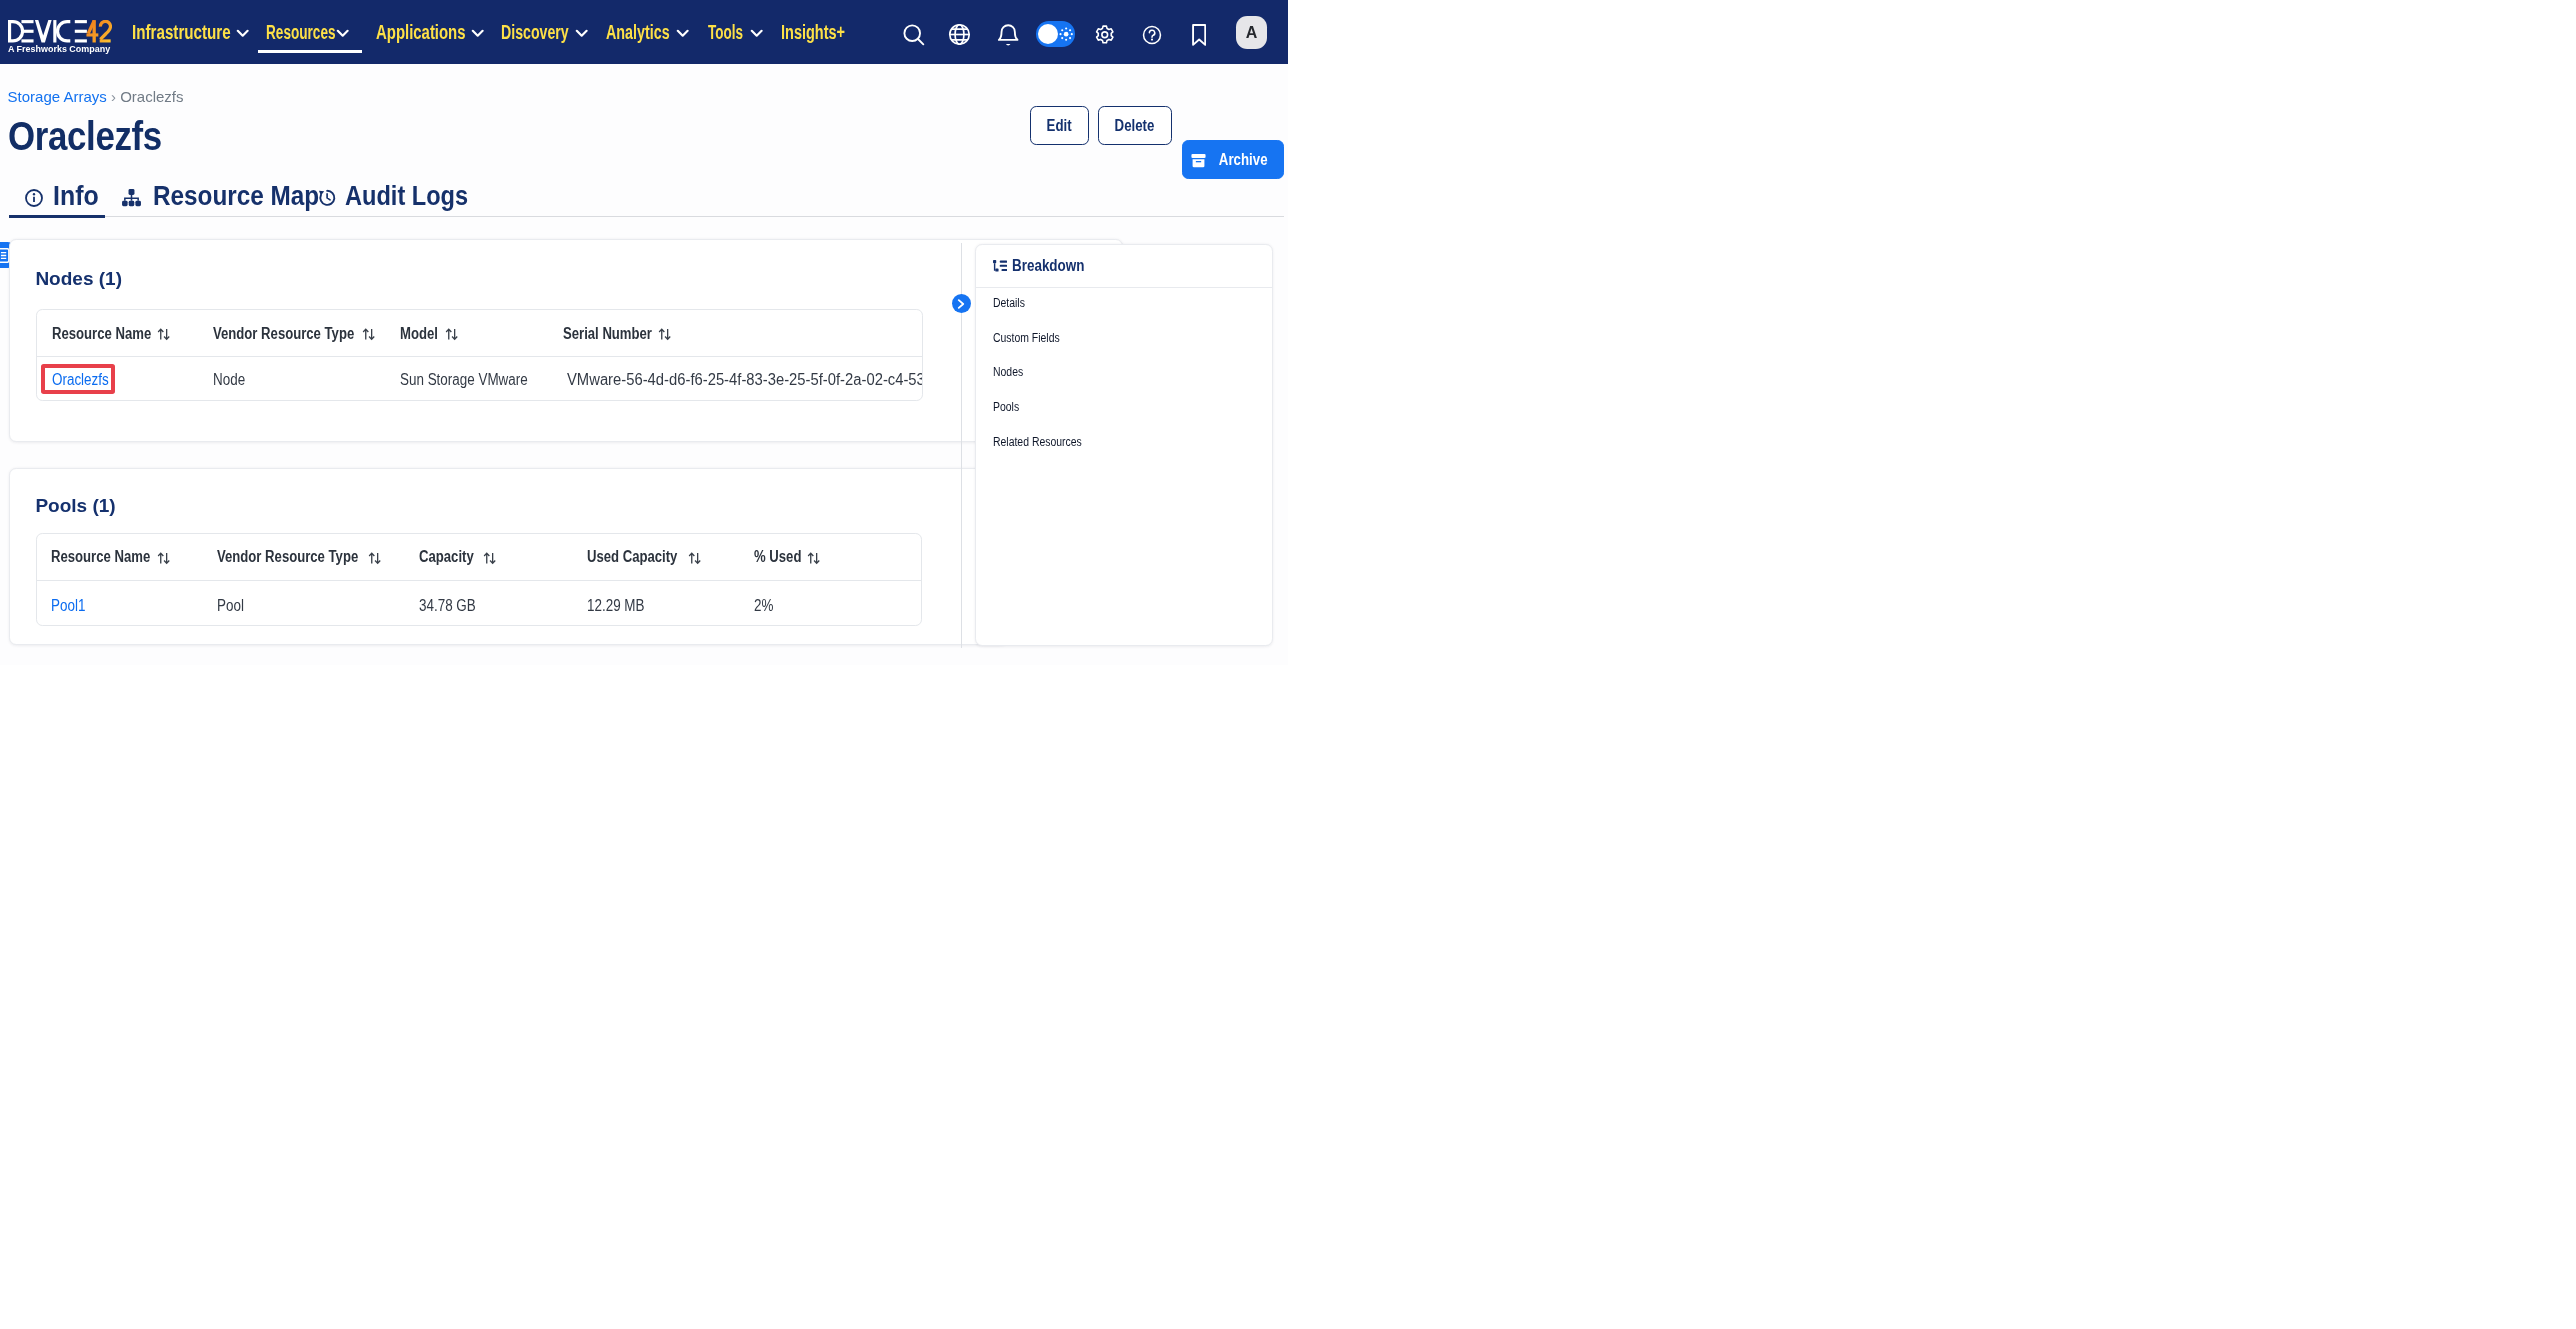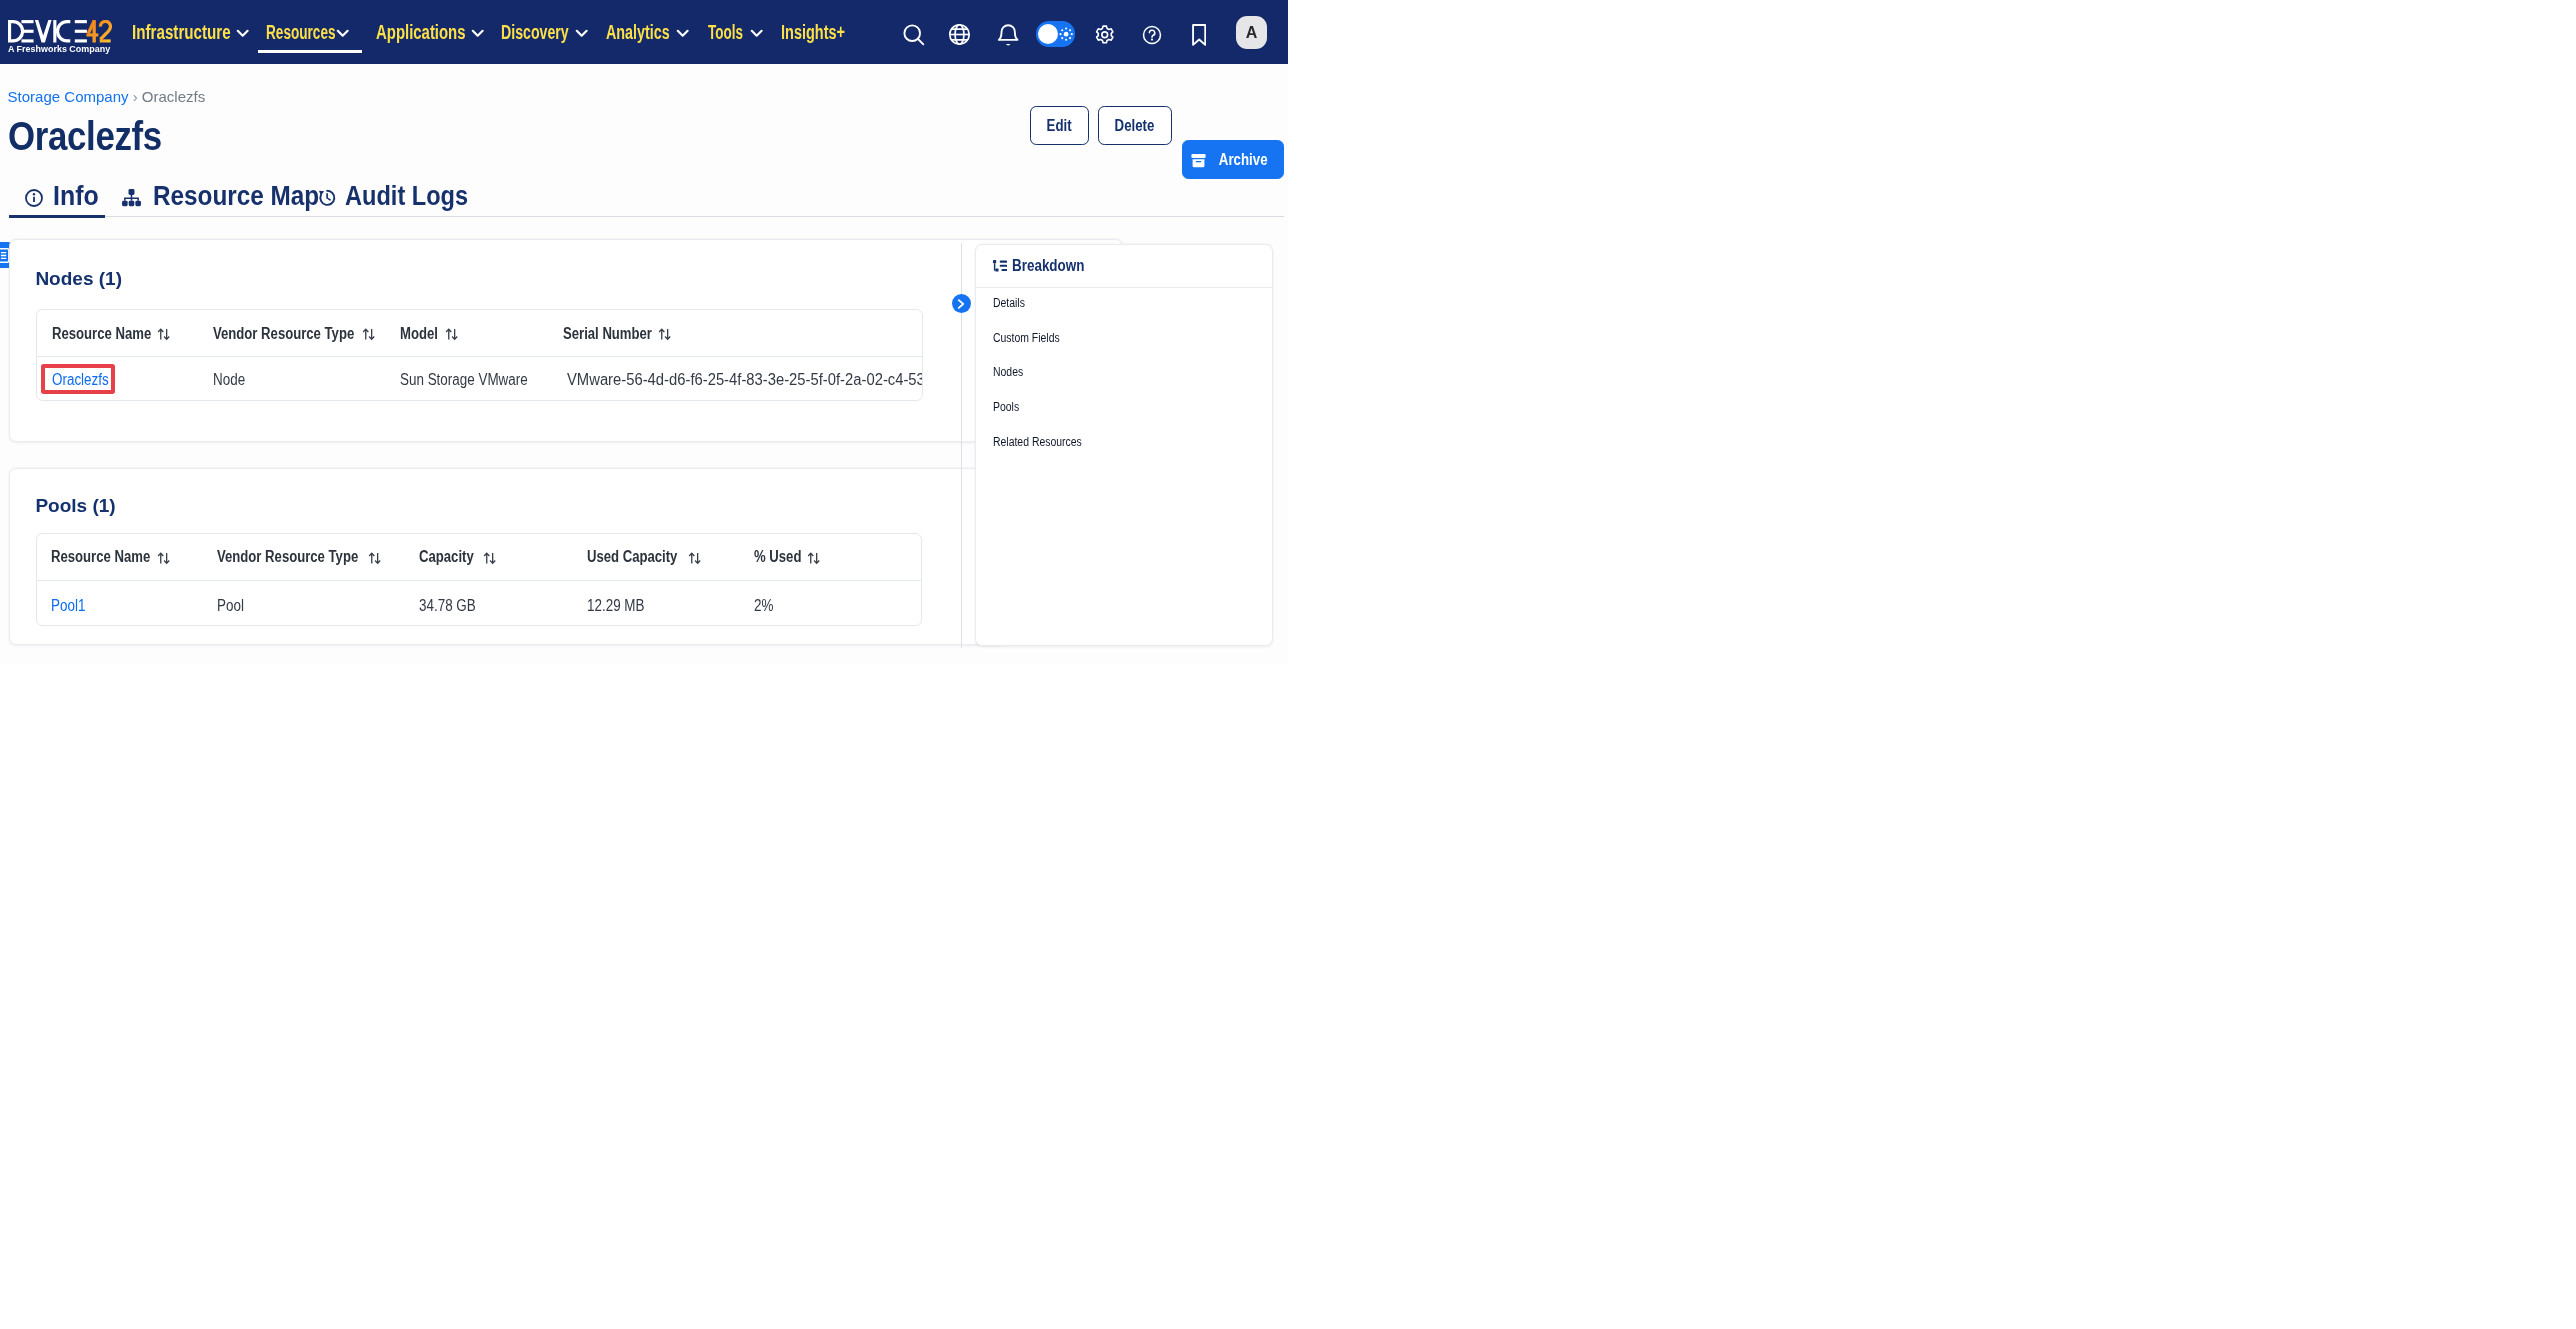--- a/index.html
+++ b/index.html
@@ -148,21 +148,21 @@
     <circle cx="13" cy="13" r="11" stroke="#fff" stroke-width="2" fill="none"></circle>
     <path d="M9.6,10.2 a3.5,3.5 0 1 1 5,3.2 c-1.2,0.6 -1.6,1.2 -1.6,2.4" stroke="#fff" stroke-width="2" fill="none" stroke-linecap="round"></path>
     <circle cx="13" cy="19" r="1.4" fill="#fff"></circle>
   </svg>
   <svg class="nico" style="left:1192px; top:24px;" width="14.3" height="22.4" viewBox="0 0 16 25">
     <path d="M1.2,1.1 h13.6 v22.2 l-6.8,-6 -6.8,6 z" stroke="#fff" stroke-width="2.1" fill="none" stroke-linejoin="round"></path>
   </svg>
   <div class="abs" style="left:1236px; top:15.7px; width:31px; height:33px; background:#e6e6e9; border-radius:11.2px; text-align:center; line-height:34px; font-size:16px; font-weight:700; color:#26292e;">A</div>
 </div>
 <div class="page">
-  <div class="crumb"><a>Storage Company</a> <span style="color:#8a939e">›</span> <span style="color:#717b86">Oraclezfs</span></div>
+  <div class="crumb"><a>Storage Arrays</a> <span style="color:#8a939e">›</span> <span style="color:#717b86">Oraclezfs</span></div>
   <h1 class="title"><span class="cx" style="transform:scaleX(.85)">Oraclezfs</span></h1>
   <div class="btn" style="left:1030px; width:59px; line-height:37px;"><span class="in">Edit</span></div>
   <div class="btn" style="left:1098px; width:74px; line-height:37px;"><span class="in">Delete</span></div>
   <div class="btn blue" style="left:1182px; width:102px; line-height:37px;margin-top:34px;">
     <svg style="vertical-align:-2.7px; margin-right:8px;" width="15" height="15" viewBox="0 0 17 17">
       <rect x="0.5" y="1" width="16" height="4.6" rx="1.2" fill="#fff"></rect>
       <path d="M1.8,7 h13.4 v7.6 a1.6,1.6 0 0 1 -1.6,1.6 h-10.2 a1.6,1.6 0 0 1 -1.6,-1.6 z" fill="#fff"></path>
       <line x1="5.5" y1="9.8" x2="11.5" y2="9.8" stroke="#1674f2" stroke-width="1.5"></line>
     </svg><span class="in" style="margin-left:-1.8px;">Archive</span></div>
 

